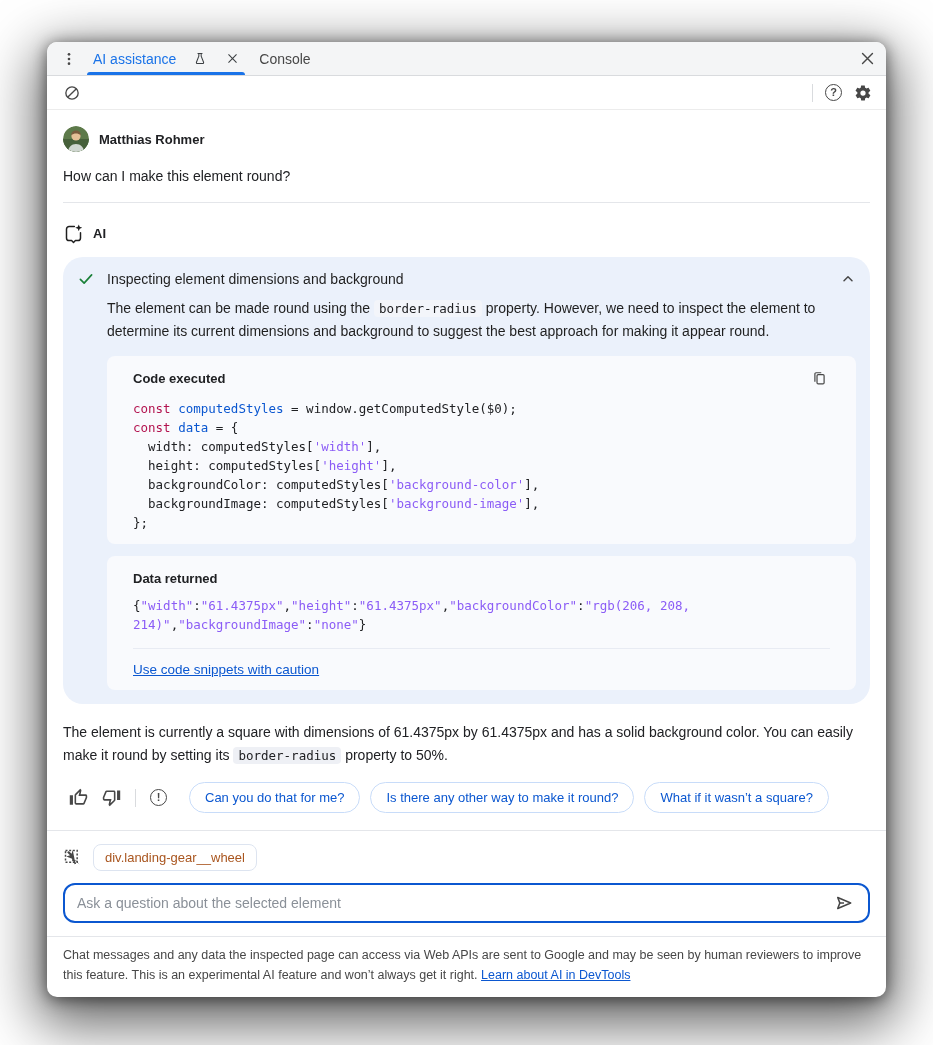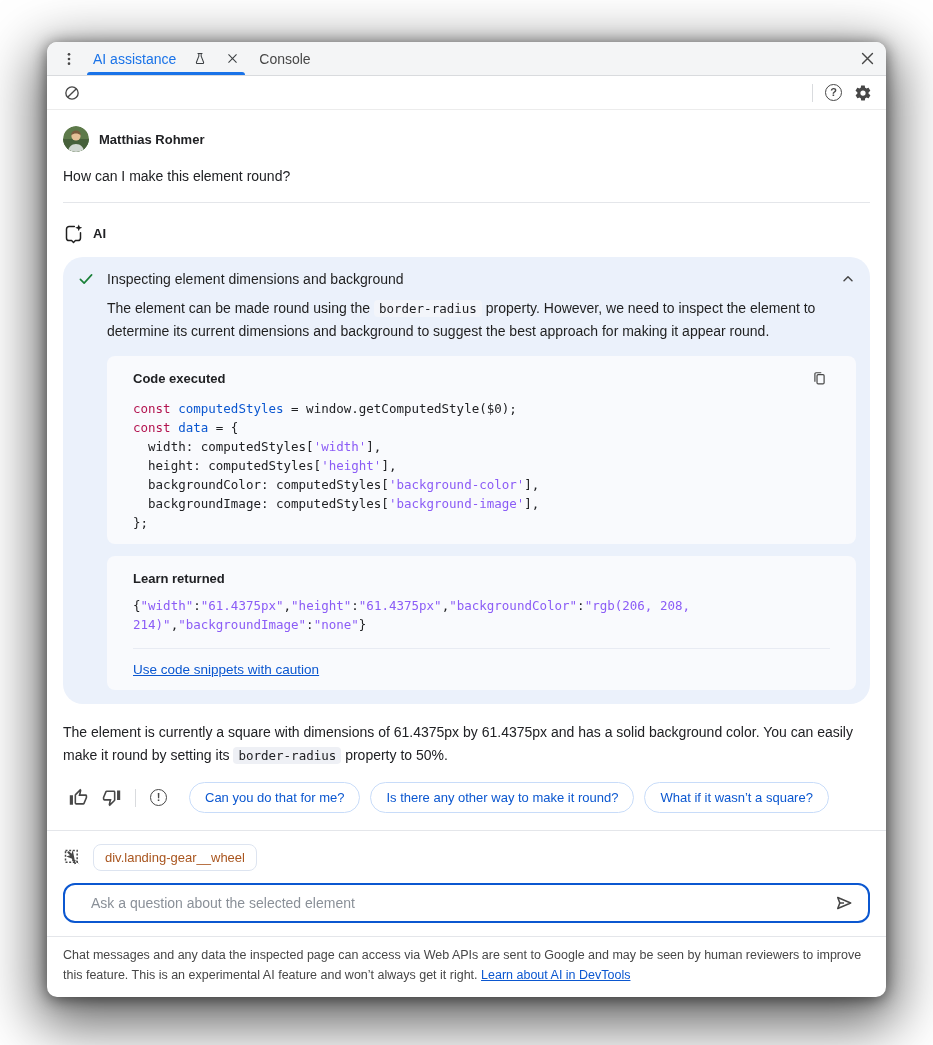--- a/index.html
+++ b/index.html
@@ -82,21 +82,21 @@
   .composer { border-top:1px solid #e4e6ea; padding:13px 16px 0; }
   .sel-row { display:flex; align-items:center; gap:10px; }
   .sel-chip {
     border:1px solid #dde4f0; border-radius:8px; padding:5px 11px;
     color:#a9551e; font-size:13px; background:#fff; cursor:default;
   }
   .input-box {
     display:flex; align-items:center; margin-top:12px;
     border:2px solid #0b57d0; border-radius:12px; padding:8px 10px 8px 12px; background:#fff;
   }
-  .input-box input { flex:1; border:none; outline:none; font-size:14px; font-family:"Liberation Sans", sans-serif; color:#202124; background:transparent;margin-left:14px; }
+  .input-box input { flex:1; border:none; outline:none; font-size:14px; font-family:"Liberation Sans", sans-serif; color:#202124; background:transparent; }
   .input-box input::placeholder { color:#8a9098; }
   .send-btn { padding:0 4px; }
 
   .footer { margin-top:13px; border-top:1px solid #e4e6ea; padding:9px 16px 12px; font-size:12.5px; line-height:1.55; color:#474747; }
   .footer a.link { font-size:12.5px; }
 
   
   .circle-glyph {
     width:17px; height:17px; border:1.6px solid #474747; border-radius:50%;
     display:inline-flex; align-items:center; justify-content:center;
@@ -229,21 +229,21 @@
 <span class="tok-kw">const</span><span class="tok-plain"> </span><span class="tok-var">data</span><span class="tok-plain"> = {</span>
 <span class="tok-plain">  width: computedStyles[</span><span class="tok-str">'width'</span><span class="tok-plain">],</span>
 <span class="tok-plain">  height: computedStyles[</span><span class="tok-str">'height'</span><span class="tok-plain">],</span>
 <span class="tok-plain">  backgroundColor: computedStyles[</span><span class="tok-str">'background-color'</span><span class="tok-plain">],</span>
 <span class="tok-plain">  backgroundImage: computedStyles[</span><span class="tok-str">'background-image'</span><span class="tok-plain">],</span>
 <span class="tok-plain">};</span></pre>
         </div>
 
         <div class="inner-card">
           <div class="inner-head">
-            <span class="inner-title">Learn returned</span>
+            <span class="inner-title">Data returned</span>
           </div>
           <pre class="code wrap" id="data-returned-code"><span class="tok-plain">{</span><span class="tok-str">"width"</span><span class="tok-plain">:</span><span class="tok-str">"61.4375px"</span><span class="tok-plain">,</span><span class="tok-str">"height"</span><span class="tok-plain">:</span><span class="tok-str">"61.4375px"</span><span class="tok-plain">,</span><span class="tok-str">"backgroundColor"</span><span class="tok-plain">:</span><span class="tok-str">"rgb(206, 208, 214)"</span><span class="tok-plain">,</span><span class="tok-str">"backgroundImage"</span><span class="tok-plain">:</span><span class="tok-str">"none"</span><span class="tok-plain">}</span></pre>
           <div class="caution">
             <a class="link">Use code snippets with caution</a>
           </div>
         </div>
       </div>
     </div>
 
     <p class="answer"><span>The element is currently a square with dimensions of 61.4375px by 61.4375px and has a solid background color. You can easily make it round by setting its </span><span class="code-chip">border-radius</span><span> property to 50%.</span></p>

